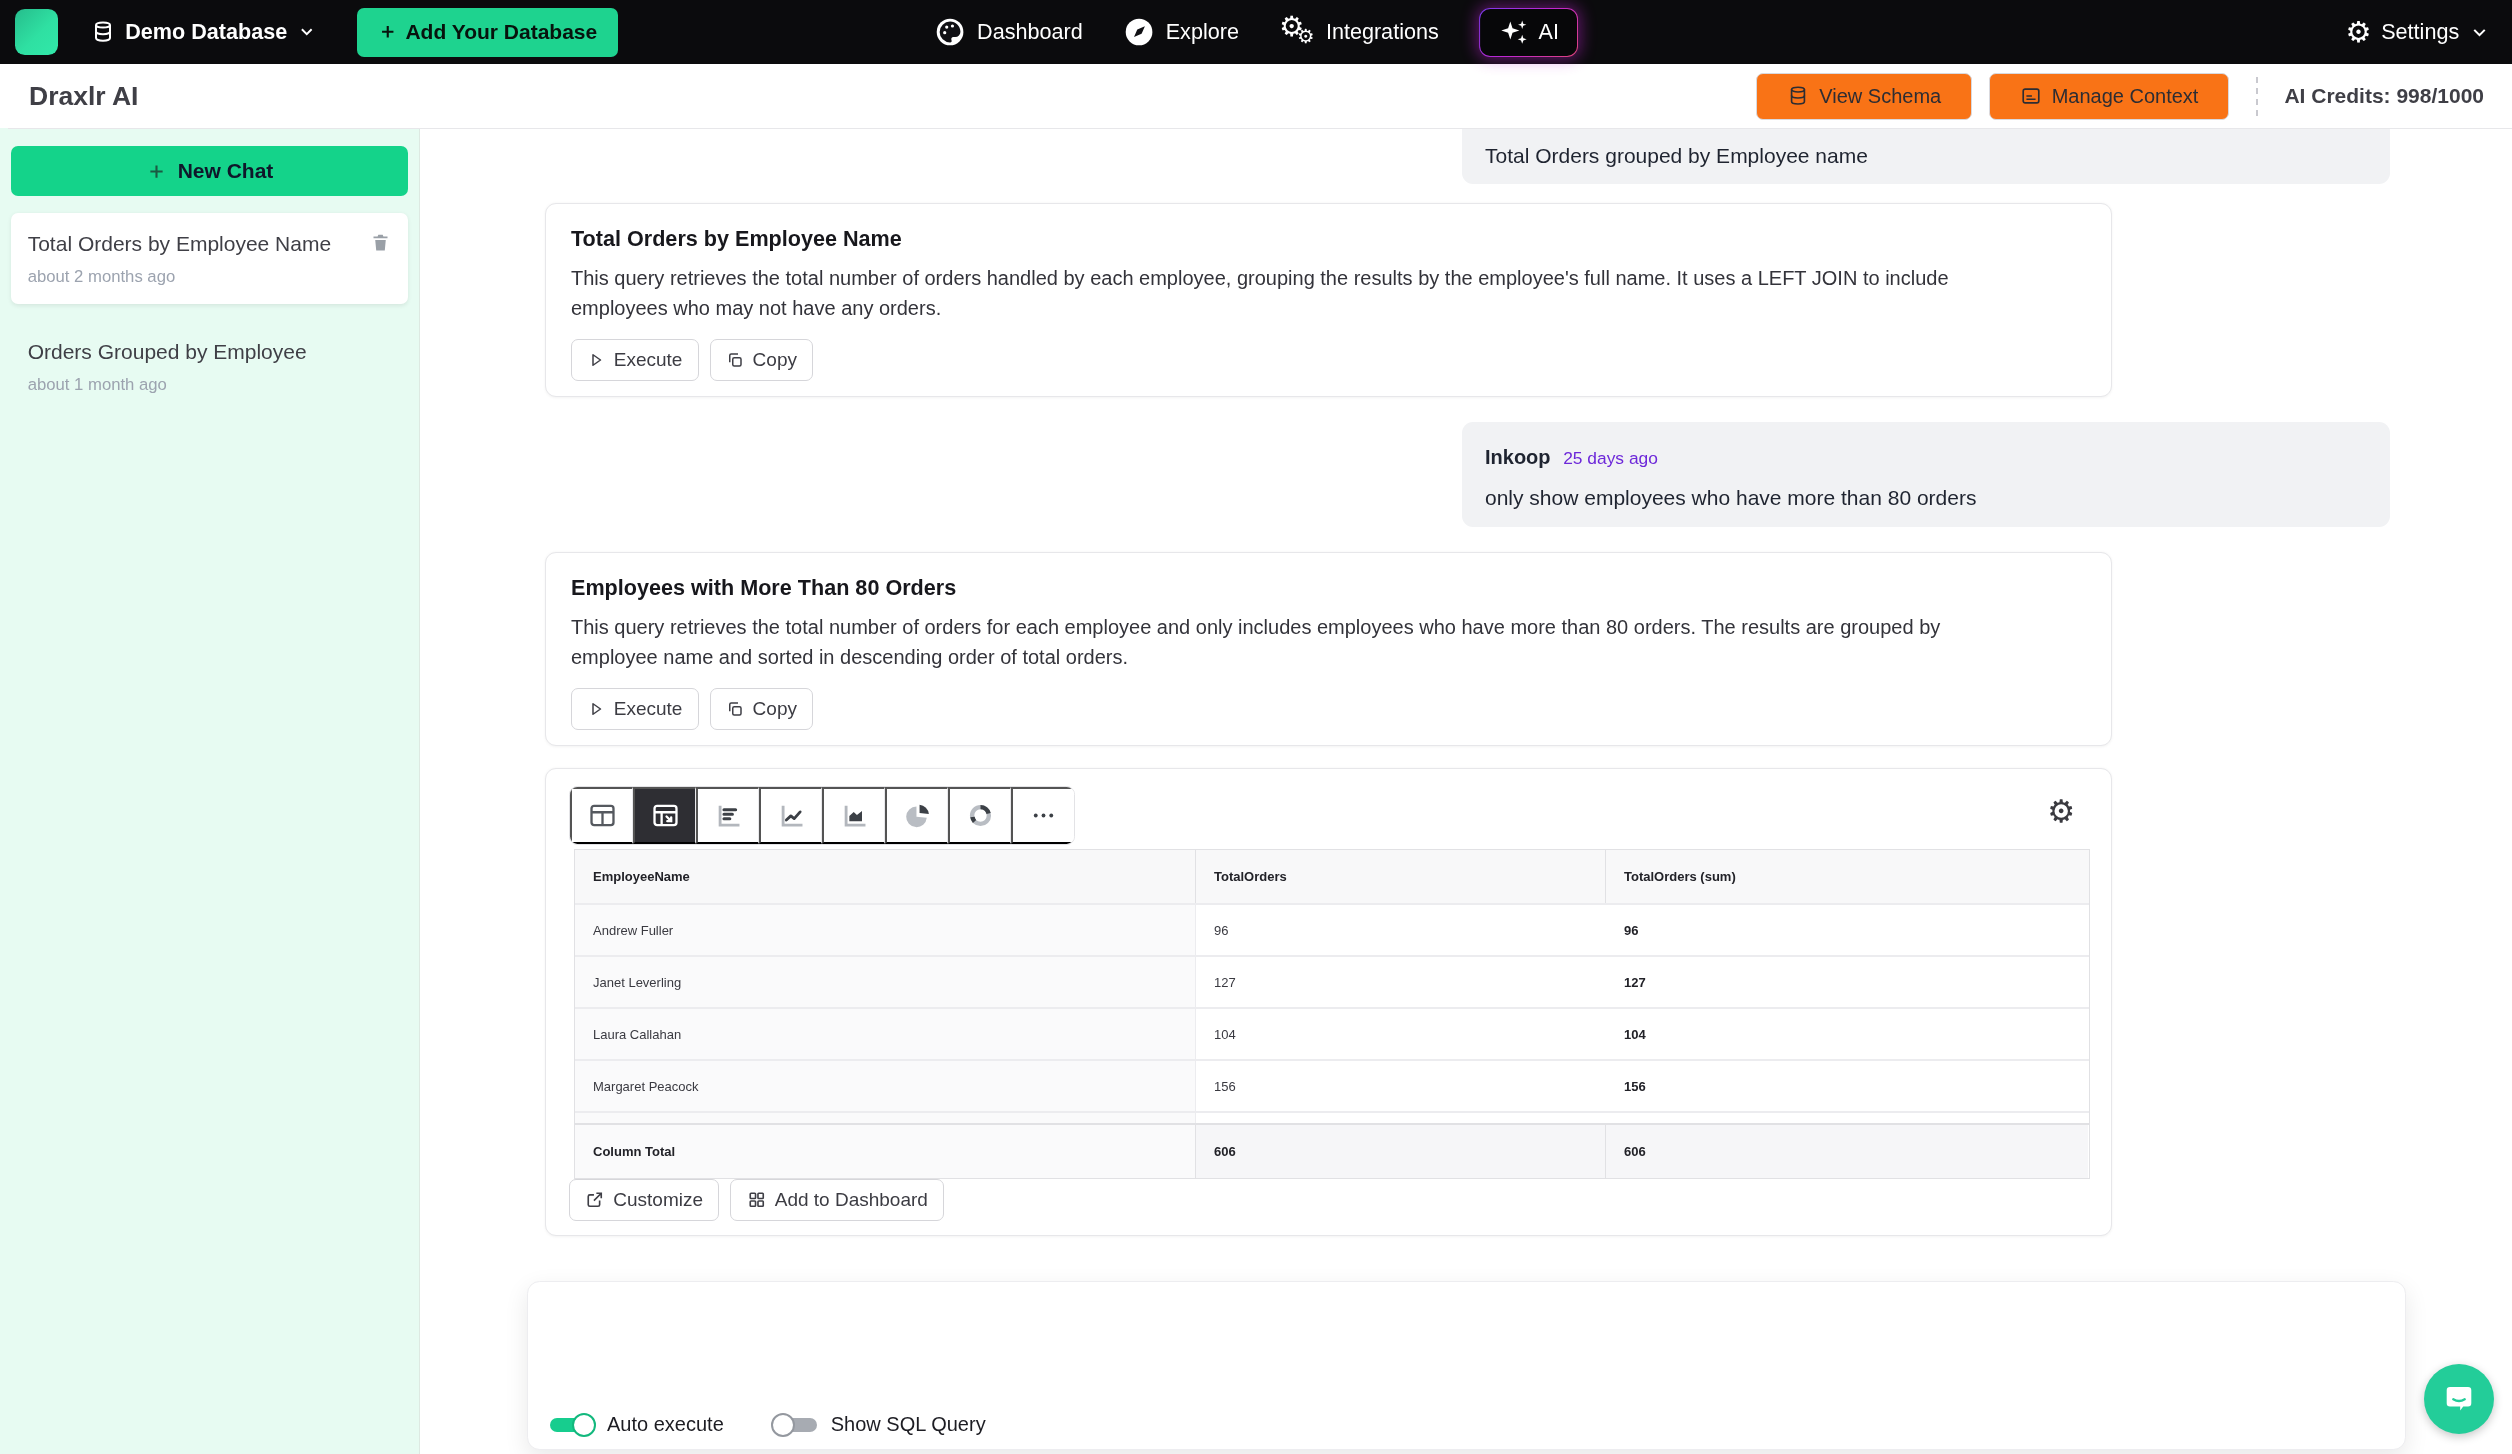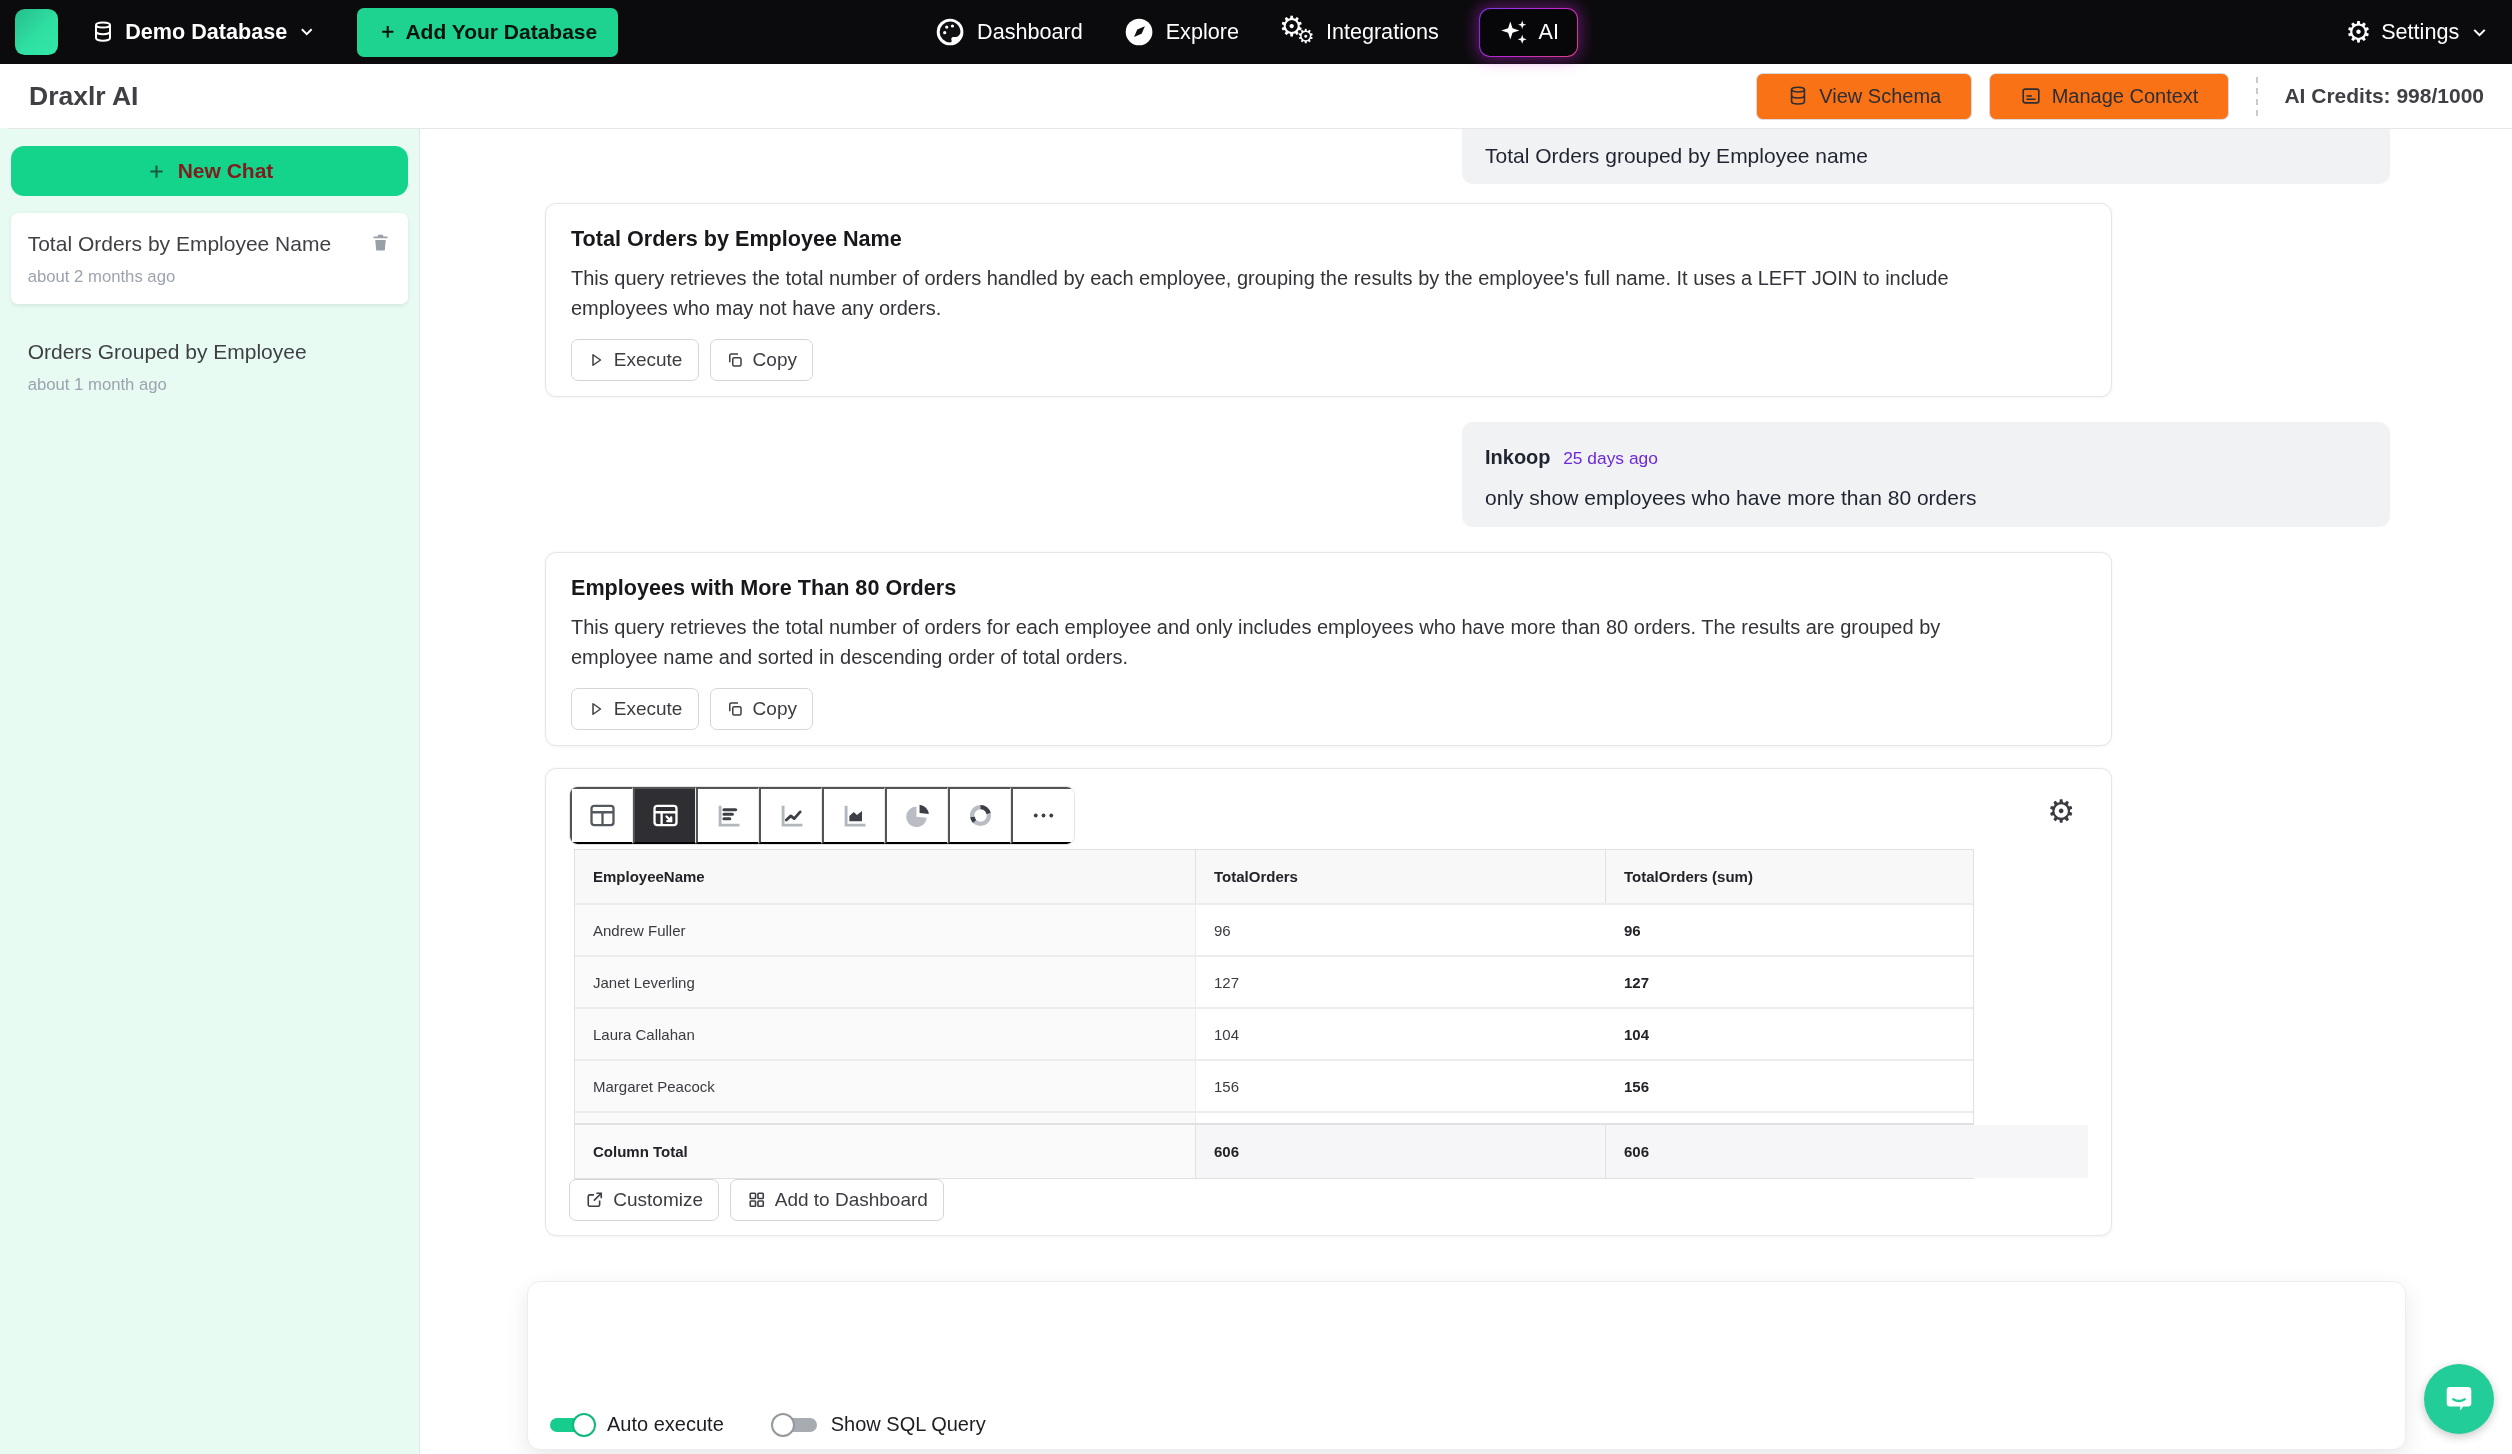--- a/index.html
+++ b/index.html
@@ -35,22 +35,22 @@
   .header-right{margin-left:auto;display:flex;align-items:center;gap:16.7px;margin-right:36px;}
   .hbtn{display:flex;align-items:center;gap:9.8px;height:45px;padding:0 30px;background:#f97316;
         border:1.4px solid #d9d9de;border-radius:7px;font-size:20px;color:#2d2d33;cursor:pointer;}
   .hdivider{width:0;height:39px;border-left:2.1px dashed #c9c9cf;margin:0 9.8px;}
   .credits{font-size:21px;font-weight:bold;color:#3f3f46;white-space:nowrap;}
 
   
   .sidebar{position:absolute;left:0;top:128px;width:419px;bottom:0;background:#e7fbf2;
            border-right:1.4px solid #dde9e2;z-index:10;}
   .new-chat-btn{display:flex;align-items:center;justify-content:center;gap:11px;
-                margin:18px 11px 0 11px;height:50px;border-radius:13px;background:#14d38a;
-                color:#7f1d1d;font-size:21px;font-weight:bold;cursor:pointer;}
+                margin:18px 11px 0 11px;height:50px;border-radius:7px;background:#14d38a;
+                color:#0f172a;font-size:21px;font-weight:bold;cursor:pointer;}
   .chat-item{margin:16.7px 11px 0 11px;padding:19.5px 16.7px 16.7px 16.7px;border-radius:7px;cursor:pointer;}
   .chat-item.active{background:#fff;box-shadow:0 1.4px 4.2px rgba(0,0,0,.08);}
   .chat-item .t{font-size:21px;color:#3f3f46;display:flex;align-items:flex-start;justify-content:space-between;}
   .chat-item .time{font-size:16.7px;color:#9ca3af;margin-top:11px;}
   .trash-btn{flex:0 0 auto;margin-left:8.4px;cursor:pointer;}
 
   
   .main{position:absolute;left:419px;top:128px;right:0;bottom:0;background:#fff;overflow:hidden;}
 
   .bubble{position:absolute;background:#f1f2f4;border-radius:11px;}
@@ -77,22 +77,22 @@
   .results-card{position:absolute;left:126px;top:640px;width:1567px;height:468px;box-sizing:border-box;
                 background:#fff;border:1.4px solid #e7e7ea;border-radius:11px;box-shadow:0 0.7px 2.8px rgba(0,0,0,.05);}
   .seg{position:absolute;left:23px;top:17.4px;display:flex;border:1.4px solid #e3e3e6;border-radius:8.4px;
        overflow:hidden;background:#fff;}
   .seg-cell{width:63px;height:57px;display:flex;align-items:center;justify-content:center;
             border-right:1.4px solid #e9e9ec;background:#fff;cursor:pointer;}
   .seg-cell:last-child{border-right:none;}
   .seg-cell.selected{background:#2e2e33;}
   .results-gear{position:absolute;right:36px;top:26.5px;font-size:31px;color:#3a3a40;cursor:pointer;}
 
-  .rtable{position:absolute;left:28px;top:80px;width:1400px;border:1.4px solid #e1e1e4;box-sizing:border-box;
-          font-size:15px;color:#3a3a41;}
+  .rtable{position:absolute;left:28px;top:80px;width:1516px;border:1.4px solid #e1e1e4;box-sizing:border-box;
+          font-size:13px;color:#3a3a41;}
   .trow{display:grid;grid-template-columns:621px 410px 482px;}
   .tcell{display:flex;align-items:center;padding-left:18px;box-sizing:border-box;}
   .thead{height:53px;background:#f8f8f9;font-weight:bold;color:#222228;}
   .thead .tcell{border-right:1.4px solid #e1e1e4;}
   .thead .tcell:last-child{border-right:none;}
   .tbody{height:50px;border-top:2.1px solid #ececef;background:#fff;}
   .tbody .c-name{background:#fafafb;border-right:1.4px solid #ececef;}
   .gaprow{height:9.8px;border-top:2.1px solid #ececef;}
   .gaprow .c-name{background:#fafafb;border-right:1.4px solid #ececef;}
   .totrow{height:53px;border-top:2.1px solid #e1e1e4;font-weight:bold;color:#222228;}

